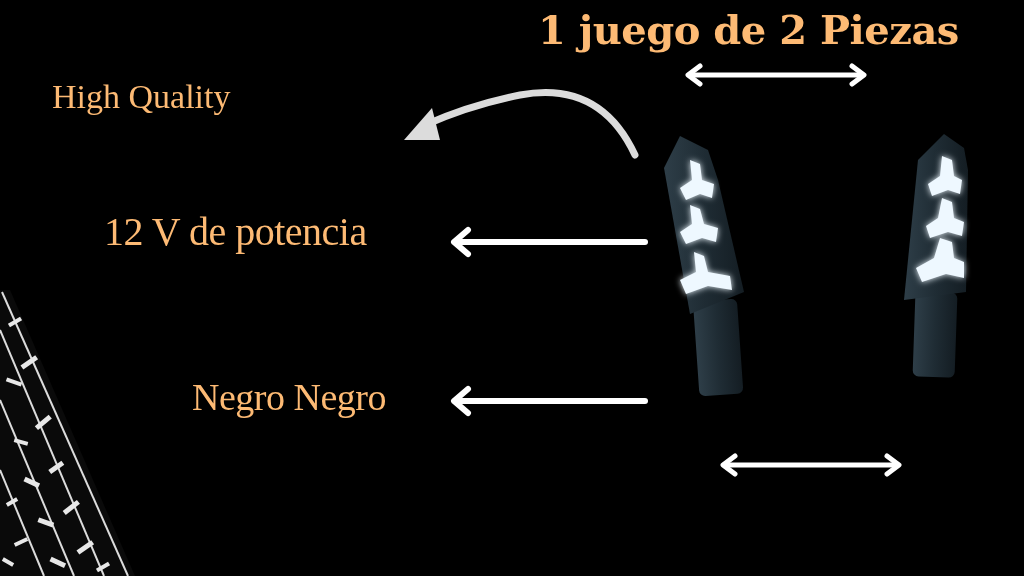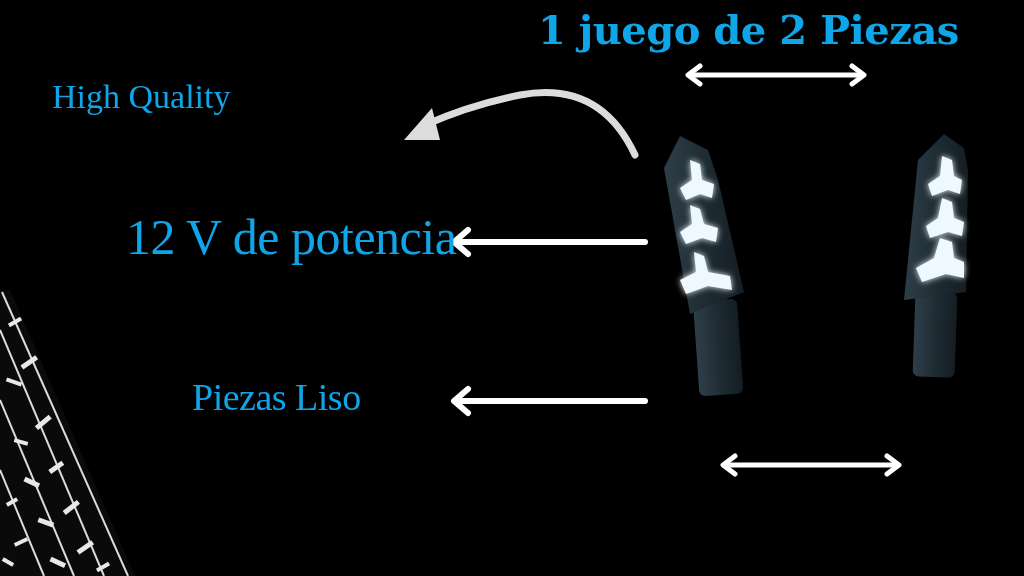--- a/index.html
+++ b/index.html
@@ -1,20 +1,20 @@
 <!DOCTYPE html>
 <html><head>
   <meta charset="utf-8">
   <style>
     html, body { margin: 0; padding: 0; background: #000; }
     body { width: 1024px; height: 576px; position: relative; overflow: hidden; font-family: "DejaVu Serif", "Liberation Serif", serif; color: #fff; }
-    .txt { position: absolute; white-space: nowrap; color: #0ea5e9; }
+    .txt { position: absolute; white-space: nowrap; color: #fdba74; }
     #title { left: 538px; top: 6px; font-size: 40px; font-family: "DejaVu Serif", serif; font-weight: bold; letter-spacing: -0.5px; }
     #hq { left: 52px; top: 78px; font-size: 34px; font-family: "Liberation Serif", serif; }
-    #volt { left: 104px; top: 208px; font-size: 50px; font-family: "Liberation Serif", serif; letter-spacing: -0.5px; margin-left: 22px; }
+    #volt { left: 104px; top: 208px; font-size: 40px; font-family: "Liberation Serif", serif; letter-spacing: -0.5px; }
     #color { left: 192px; top: 375px; font-size: 38px; font-family: "Liberation Serif", serif; letter-spacing: -0.5px; }
     svg.layer { position: absolute; left: 0; top: 0; }
   </style>
 </head>
 <body>
 
 <svg class="layer" width="1024" height="576">
   <defs>
     <clipPath id="treadclip">
       <polygon points="0,290 10,290 135,576 0,576"></polygon>
@@ -111,13 +111,13 @@
       <path d="M 942 156 L 952 160 L 954 176 L 962 180 L 960 194 L 948 190 L 932 196 L 928 184 L 940 176 Z"></path>
       <path d="M 942 198 L 952 202 L 954 218 L 964 222 L 962 236 L 948 232 L 930 238 L 926 226 L 938 218 Z"></path>
       <path d="M 940 238 L 952 242 L 954 258 L 964 262 L 964 278 L 946 274 L 922 282 L 916 268 L 934 258 Z"></path>
     </g>
   </g>
 </svg>
 
 <div class="txt" id="title">1 juego de 2 Piezas</div>
 <div class="txt" id="hq">High  Quality</div>
 <div class="txt" id="volt">12 V de potencia</div>
-<div class="txt" id="color">Piezas Liso</div>
+<div class="txt" id="color">Negro Negro</div>
 
 </body></html>

